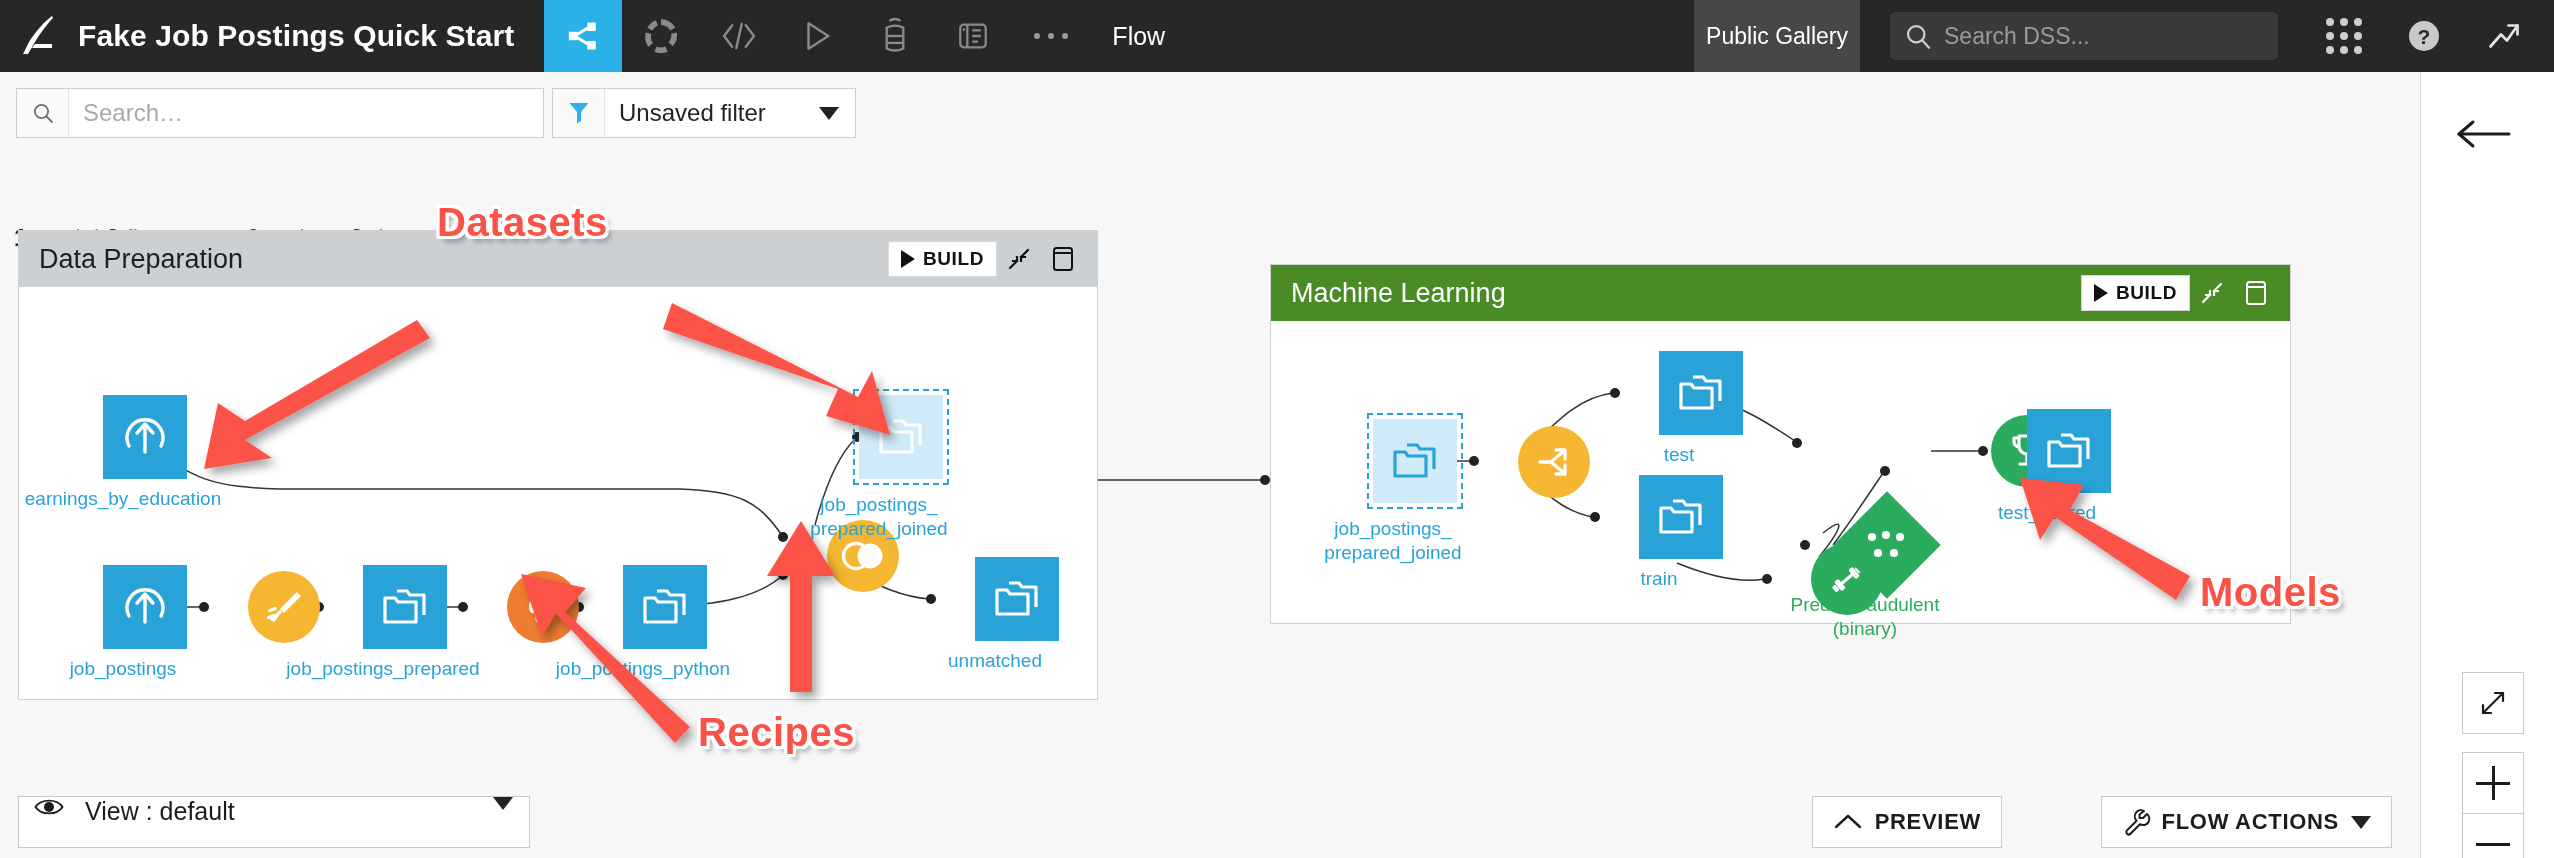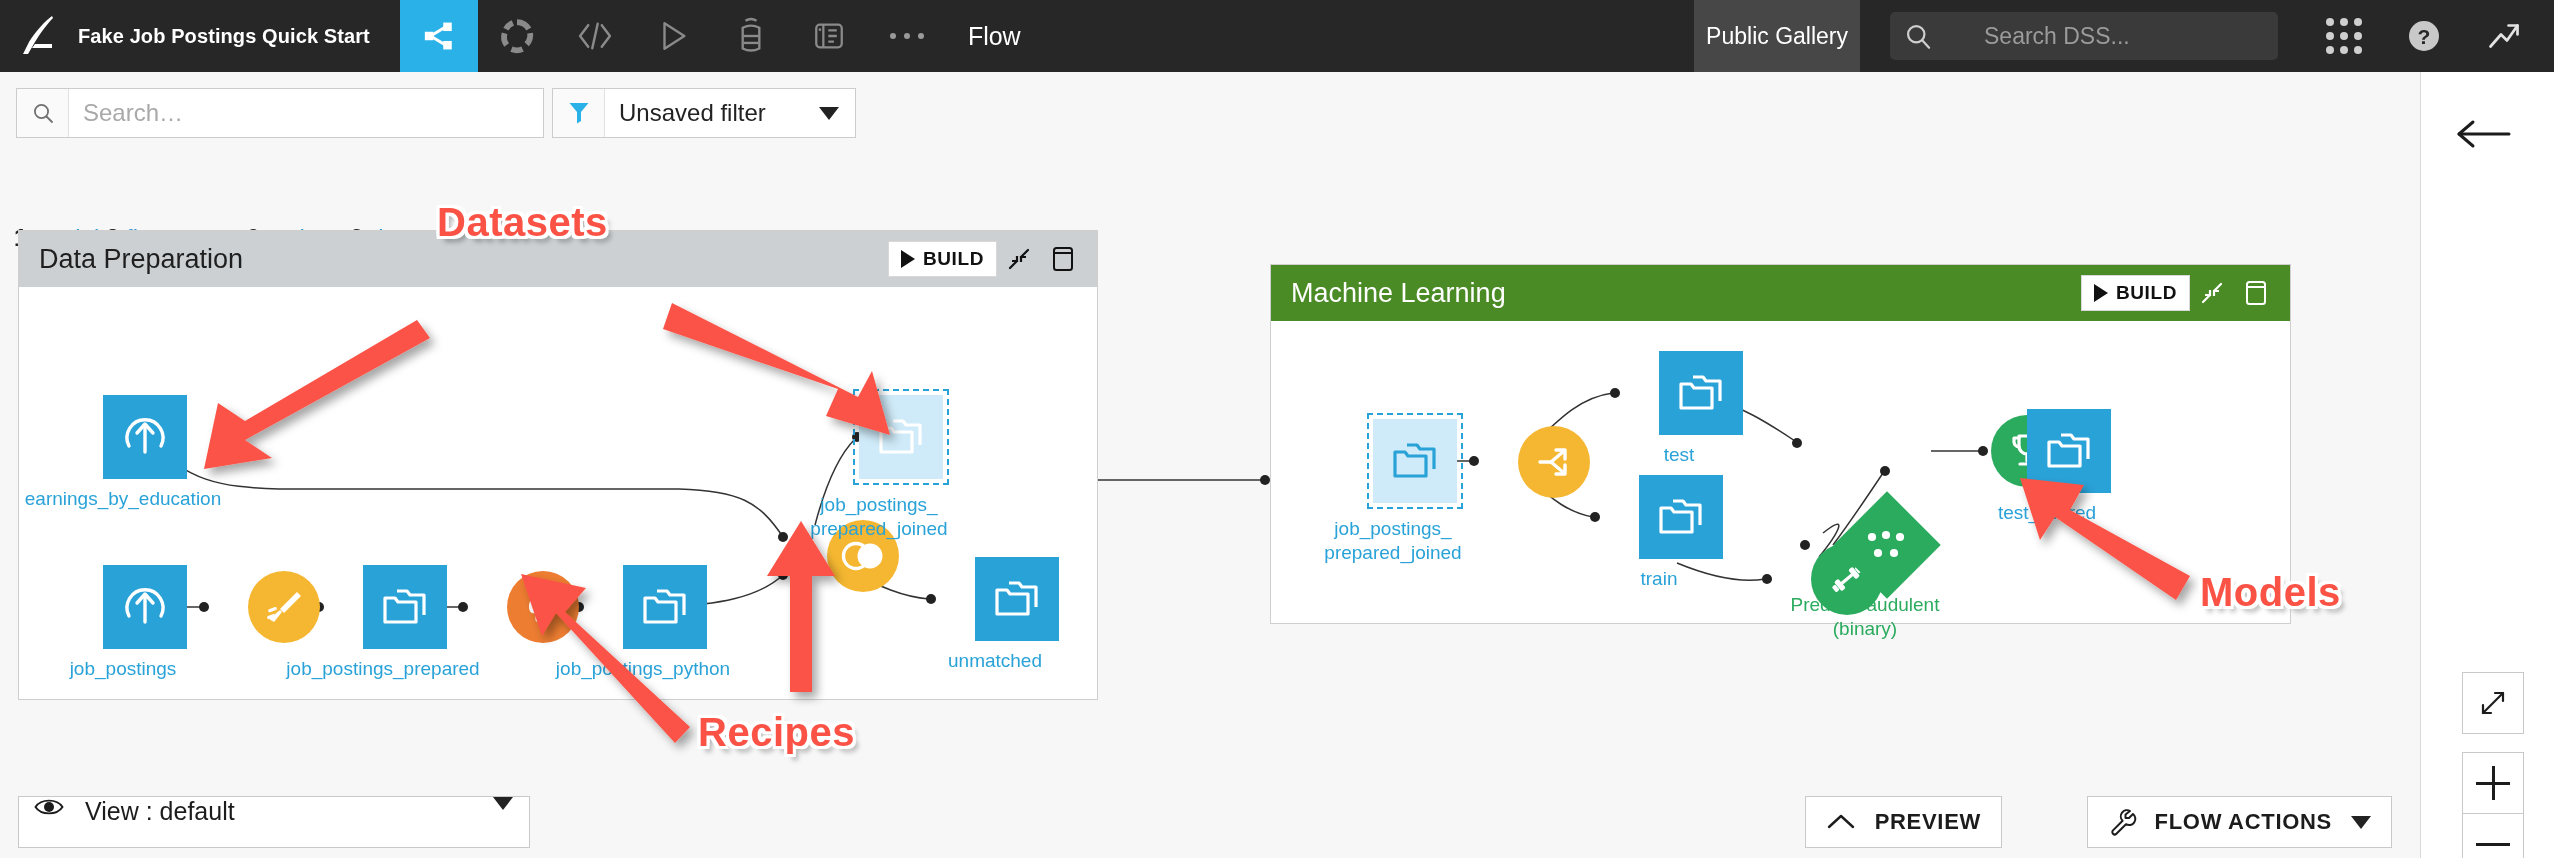--- a/index.html
+++ b/index.html
@@ -16,21 +16,21 @@
 
   
   .topbar {
     position: absolute; top: 0; left: 0; width: 2554px; height: 72px;
     background: #272727; display: flex; align-items: stretch;
   }
   .logo-box { width: 78px; display: flex; align-items: center; justify-content: center; }
   .logo-svg { width: 40px; height: 44px; }
   .proj-title {
     display: flex; align-items: center; color: #fff;
-    font-size: 20px; font-weight: 600; letter-spacing: .1px;
+    font-size: 30px; font-weight: 600; letter-spacing: .1px;
     padding-right: 30px; white-space: nowrap;
   }
   .nav-icons { display: flex; align-items: stretch; }
   .nav-ic {
     width: 78px; display: flex; align-items: center; justify-content: center;
     cursor: pointer;
   }
   .nav-ic.active { background: #2ab1e8; }
   .nav-ic svg { display: block; }
   .flow-word {
@@ -39,21 +39,21 @@
   }
   .topbar-spacer { flex: 1 1 auto; }
   .public-gallery {
     display: flex; align-items: center; justify-content: center;
     background: #474747; color: #fff; font-size: 23px;
     padding: 0 12px; white-space: nowrap; cursor: pointer;
   }
   .search-wrap { display: flex; align-items: center; padding: 0 0 0 30px; }
   .search-box {
     width: 388px; height: 48px; background: #3a3a3a; border-radius: 5px;
-    display: flex; align-items: center; padding: 0 14px; gap: 40px;
+    display: flex; align-items: center; padding: 0 14px;
   }
   .search-box .ph { color: #9b9b9b; font-size: 23px; margin-left: 12px; }
   .right-icons { display: flex; align-items: center; padding: 0 10px 0 26px; }
   .right-ic { width: 80px; display: flex; align-items: center; justify-content: center; cursor: pointer; }
 
   .grid-dots { display: grid; grid-template-columns: repeat(3, 8px); grid-gap: 6px; }
   .grid-dots i { width: 8px; height: 8px; background: #cfcfcf; border-radius: 50%; display: block; }
 
   
   .filterbar { position: absolute; top: 72px; left: 0; width: 2554px; height: 64px; }
@@ -159,21 +159,21 @@
   
   .bottombar { position: absolute; left: 0; bottom: 0; width: 2420px; height: 70px; }
   .view-select {
     position: absolute; left: 18px; top: 8px; width: 512px; height: 52px;
     background: #fff; border: 1px solid #c9c9c9; display: flex; align-items: flex-start;
     cursor: pointer;
   }
   .view-select .vlabel { flex: 1; font-size: 25px; color: #1c1c1c; padding-left: 14px; }
   .btm-btn {
     position: absolute; top: 8px; height: 52px; background: #fff; border: 1px solid #c9c9c9;
-    display: flex; align-items: center; gap: 19px; padding: 0 20px;
+    display: flex; align-items: center; gap: 12px; padding: 0 20px;
     font-size: 22px; font-weight: 700; letter-spacing: .7px; color: #1c1c1c; cursor: pointer;
   }
   #preview-btn { right: 418px; }
   #flowactions-btn { right: 28px; text-align: center; }
 
   .zoomctl { position: absolute; right: 30px; }
   .zoomctl .zb {
     width: 62px; height: 62px; background: #fff; border: 1px solid #c9c9c9;
     display: flex; align-items: center; justify-content: center; cursor: pointer;
   }

